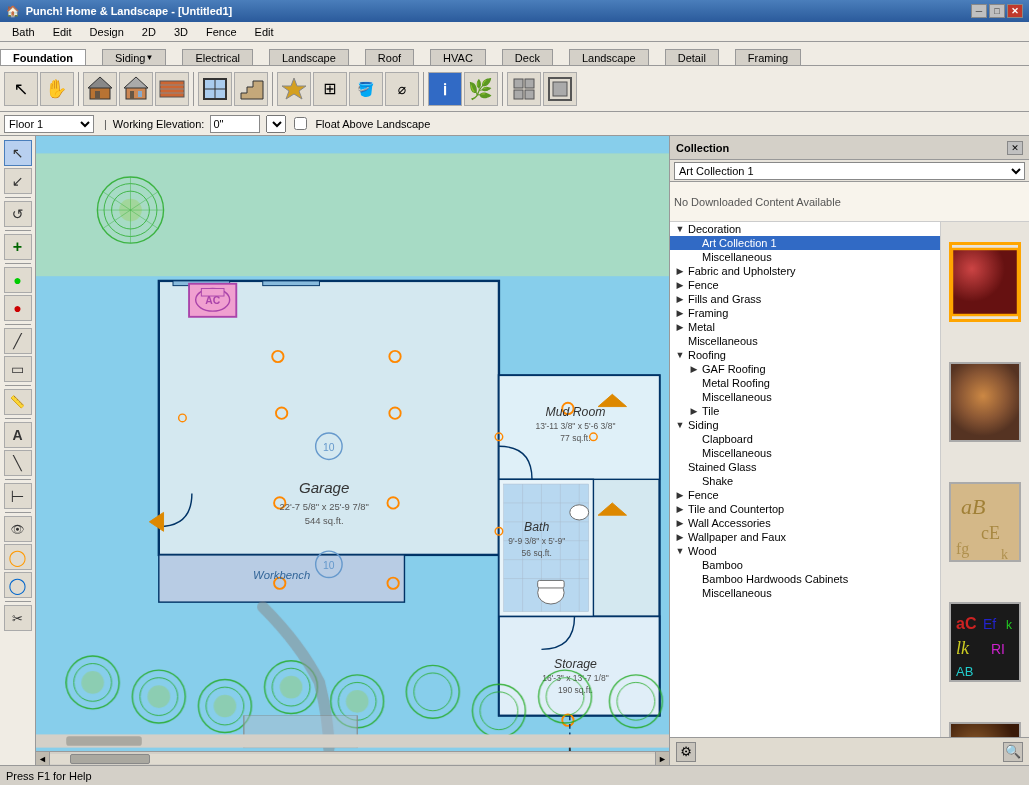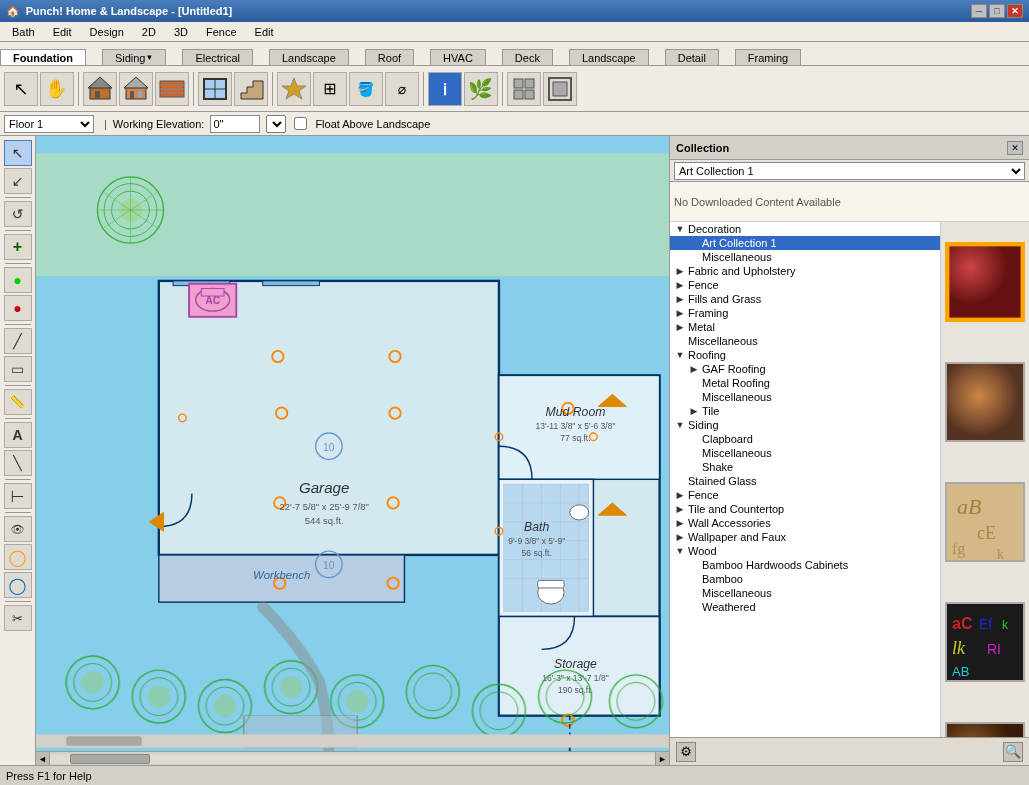--- a/index.html
+++ b/index.html
@@ -253,21 +253,21 @@
     
     #preview-panel {
       width: 88px;
       overflow-y: auto;
       overflow-x: hidden;
       background: #e8e4dc;
       display: flex;
       flex-direction: column;
     }
     .preview-item {
-      width: 80px;
+      width: 72px;
       height: 80px;
       margin: 20px auto;
       border: 2px solid #aaa;
       cursor: pointer;
       overflow: hidden;
       flex-shrink: 0;
     }
     .preview-item.selected { border-color: #ffa500; border-width: 3px; }
     .preview-swatch {
       width: 100%; height: 100%;
@@ -746,29 +746,29 @@
           <span class="tree-indent" style="width:18px;"></span>
           <span class="tree-expander">&nbsp;</span>
           <span class="tree-label">Clapboard</span>
         </div>
         <div class="tree-item">
           <span class="tree-indent" style="width:18px;"></span>
           <span class="tree-expander">&nbsp;</span>
           <span class="tree-label">Miscellaneous</span>
         </div>
         <div class="tree-item">
+          <span class="tree-indent" style="width:4px;"></span>
+          <span class="tree-expander">&nbsp;</span>
+          <span class="tree-label">Stained Glass</span>
+        </div>
+
+        <div class="tree-item">
           <span class="tree-indent" style="width:18px;"></span>
           <span class="tree-expander">&nbsp;</span>
           <span class="tree-label">Shake</span>
-        </div>
-
-        <div class="tree-item">
-          <span class="tree-indent" style="width:4px;"></span>
-          <span class="tree-expander">&nbsp;</span>
-          <span class="tree-label">Stained Glass</span>
         </div>
 
         <div class="tree-item">
           <span class="tree-indent" style="width:4px;"></span>
           <span class="tree-expander">▶</span>
           <span class="tree-label">Fence</span>
         </div>
 
         <div class="tree-item">
           <span class="tree-indent" style="width:4px;"></span>
@@ -789,36 +789,31 @@
         </div>
 
         <div class="tree-item">
           <span class="tree-indent" style="width:4px;"></span>
           <span class="tree-expander">▼</span>
           <span class="tree-label">Wood</span>
         </div>
         <div class="tree-item">
           <span class="tree-indent" style="width:18px;"></span>
           <span class="tree-expander">&nbsp;</span>
+          <span class="tree-label">Bamboo</span>
+        </div>
+        <div class="tree-item">
+          <span class="tree-indent" style="width:18px;"></span>
+          <span class="tree-expander">&nbsp;</span>
           <span class="tree-label">Bamboo Hardwoods Cabinets</span>
         </div>
         <div class="tree-item">
           <span class="tree-indent" style="width:18px;"></span>
           <span class="tree-expander">&nbsp;</span>
-          <span class="tree-label">Bamboo</span>
-        </div>
-        <div class="tree-item">
-          <span class="tree-indent" style="width:18px;"></span>
-          <span class="tree-expander">&nbsp;</span>
           <span class="tree-label">Miscellaneous</span>
-        </div>
-        <div class="tree-item">
-          <span class="tree-indent" style="width:18px;"></span>
-          <span class="tree-expander">&nbsp;</span>
-          <span class="tree-label">Weathered</span>
         </div>
 
       </div>
 
       <div id="preview-panel">
 
         <div class="preview-item selected">
           <svg width="80" height="80" viewBox="0 0 80 80" class="preview-swatch">
             <defs>
               <radialGradient id="rg1" cx="30%" cy="30%">

